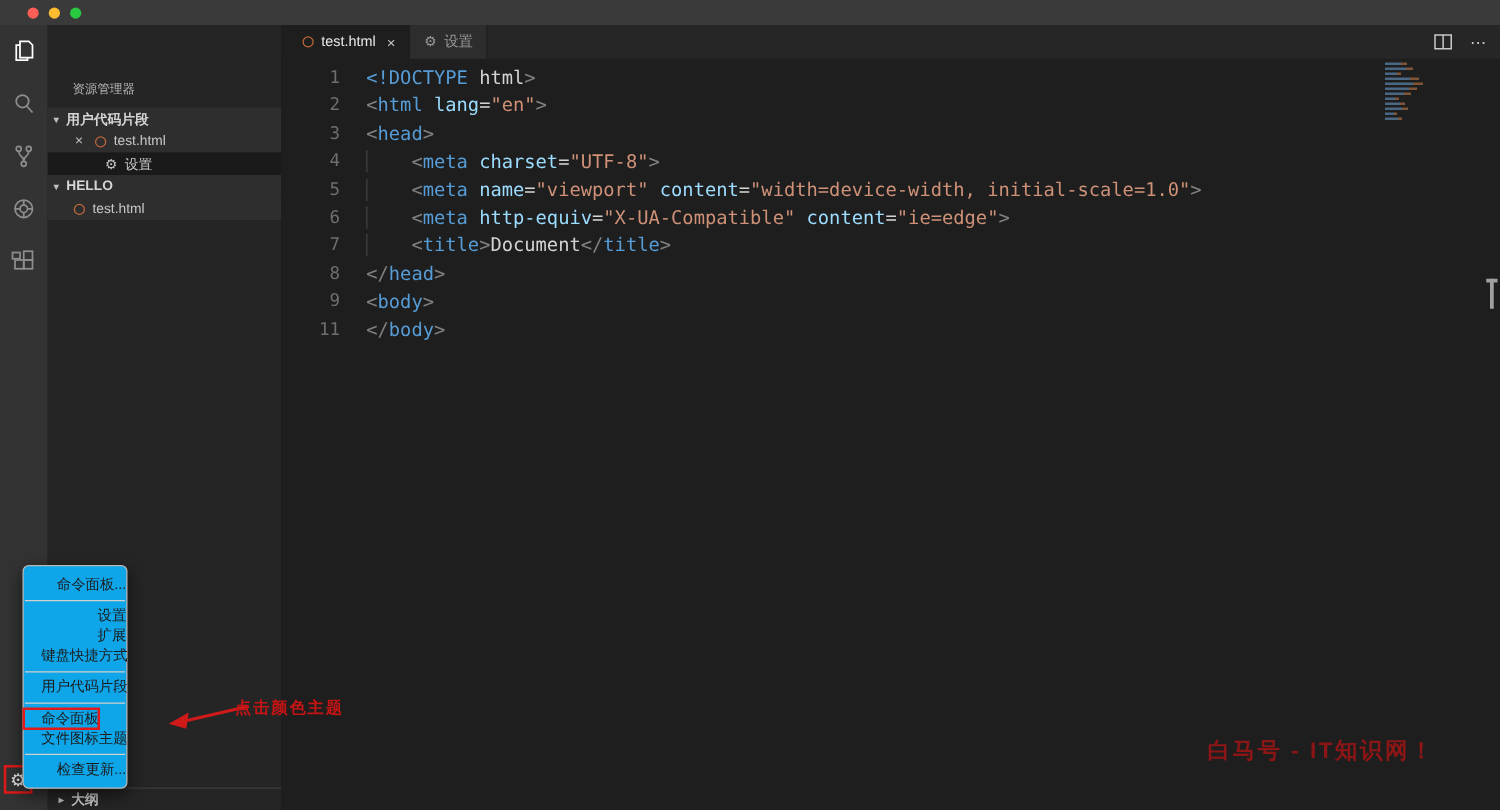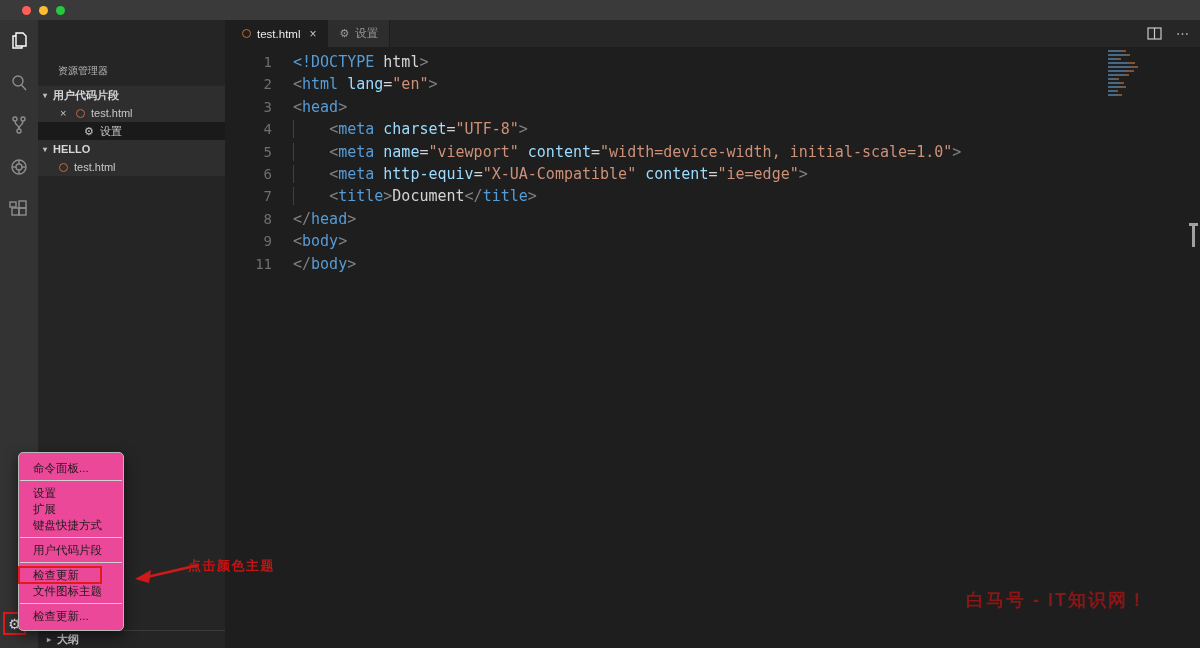--- a/index.html
+++ b/index.html
@@ -81,23 +81,23 @@
   #minimap i:nth-child(7){width:65%;} #minimap i:nth-child(8){width:35%;}
   #minimap i:nth-child(9){width:50%;} #minimap i:nth-child(10){width:58%;}
   #minimap i:nth-child(11){width:30%;} #minimap i:nth-child(12){width:42%;}
 
   #scroll-mark { position:absolute; right:5px; top:203px; width:3px; height:24px;
     background:#a0a0a0; }
   #scroll-mark:before { content:""; position:absolute; left:-3px; top:0; width:9px;
     height:3px; background:#a0a0a0; }
 
   
-  #context-menu { position:absolute; left:18px; top:452px; width:106px;
-    background:#ec4899; border:1px solid #b9b9b9; border-radius:5px;
-    box-shadow:0 5px 14px rgba(0,0,0,0.55); padding:7px 0 6px 0; z-index:10; }
+  #context-menu { position:absolute; left:18px; top:452px; width:84px;
+    background:#0ea5e9; border:1px solid #b9b9b9; border-radius:5px;
+    box-shadow:0 5px 14px rgba(0,0,0,0.55); padding:7px 0 6px 0; z-index:10;text-align:right; }
   .menu-item { height:16px; line-height:16px; padding-left:14px; font-size:11.5px;
     color:#1c1c1c; white-space:nowrap; }
   .menu-item.highlighted { outline:2px solid #e11a1a; outline-offset:-1px;
     margin-right:22px; }
   .menu-sep { height:1px; background:#d0d0d0; margin:4px 1px; }
 
   
   #anno-arrow { position:absolute; left:133px; top:558px; z-index:11; }
   #anno-text { position:absolute; left:188px; top:557px; font-size:13px; font-weight:bold;
     color:#c41414; letter-spacing:1.5px; z-index:11; }
@@ -244,21 +244,21 @@
 
   <div id="context-menu">
       <div class="menu-item">命令面板...</div>
       <div class="menu-sep"></div>
       <div class="menu-item">设置</div>
       <div class="menu-item">扩展</div>
       <div class="menu-item">键盘快捷方式</div>
       <div class="menu-sep"></div>
       <div class="menu-item">用户代码片段</div>
       <div class="menu-sep"></div>
-      <div class="menu-item highlighted">检查更新</div>
+      <div class="menu-item highlighted">命令面板</div>
       <div class="menu-item">文件图标主题</div>
       <div class="menu-sep"></div>
       <div class="menu-item">检查更新...</div>
     </div>
 
   <svg id="anno-arrow" width="70" height="26" viewBox="0 0 70 26">
     <line x1="66" y1="7" x2="14" y2="19" stroke="#d01a1a" stroke-width="2.4"></line>
     <polygon points="2,21 18,12 16,25" fill="#d01a1a"></polygon>
   </svg>
   <div id="anno-text">点击颜色主题</div>

